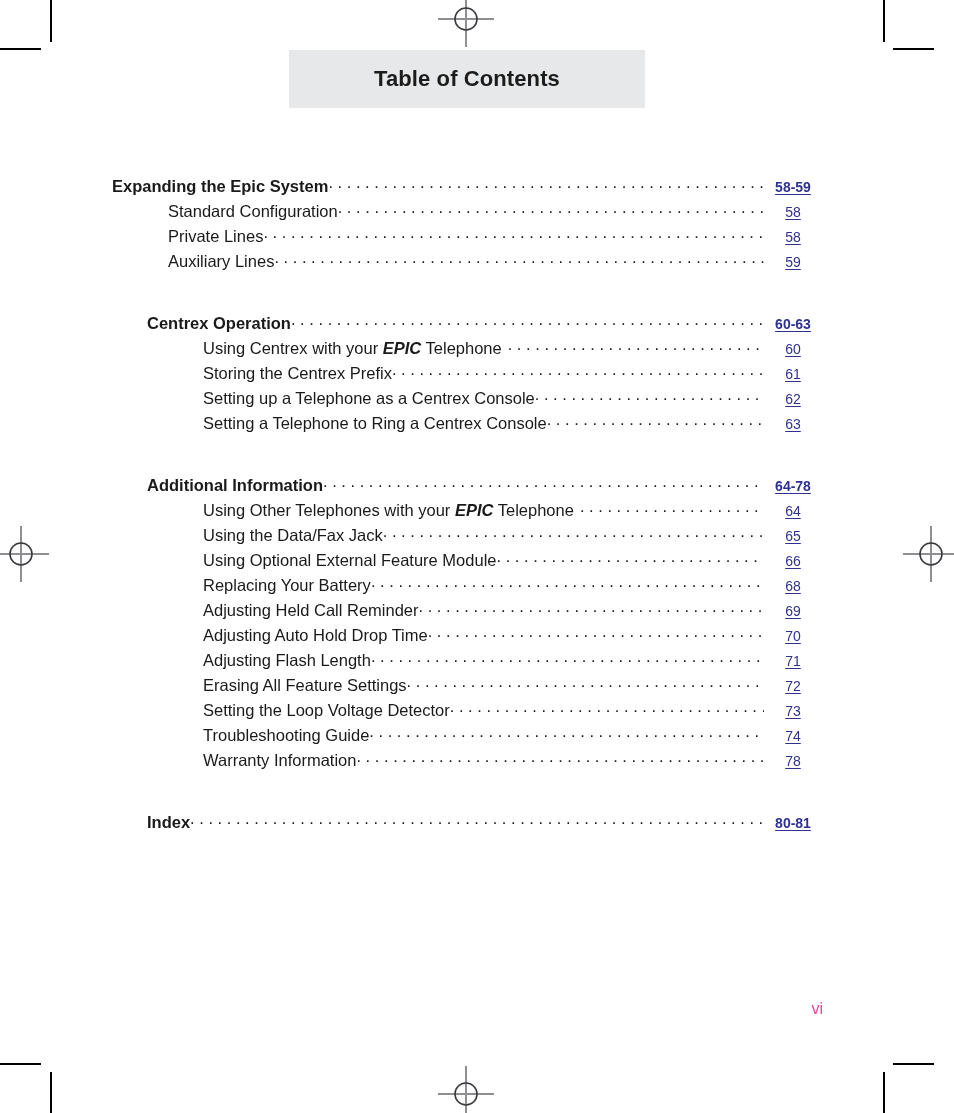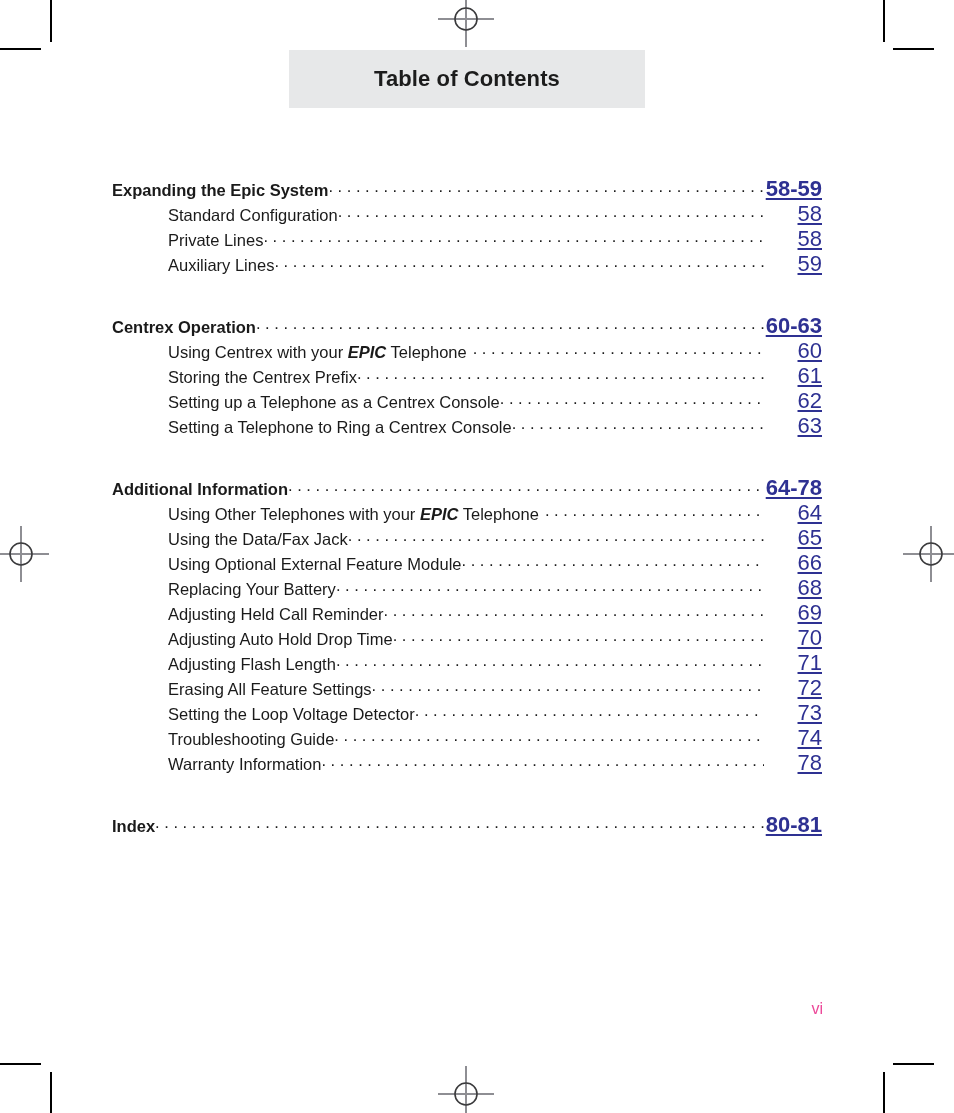--- a/index.html
+++ b/index.html
@@ -69,21 +69,21 @@
   }
 
   
   .toc {
     position: absolute;
     left: 112px;
     top: 176px;
     width: 710px;
   }
   .section { margin-bottom: 0; }
-  .section + .section { margin-top: 37px; }
+  .section + .section { margin-top: 37px; margin-left: 35px; }
 
   .row {
     display: flex;
     align-items: baseline;
     height: 25px;
     white-space: nowrap;
   }
   .row .label {
     flex: 0 0 auto;
     font-size: 16.5px;
@@ -103,22 +103,22 @@
     letter-spacing: 0px;
     position: absolute;
     left: 0;
     right: 0;
     bottom: 0;
     white-space: nowrap;
   }
   .row .page {
     flex: 0 0 auto;
     width: 58px;
-    text-align: right;
-    font-size: 22px;
+    text-align: center;
+    font-size: 14px;
     color: #2e3192;
     text-decoration: underline;
     text-underline-offset: 2px;
     cursor: pointer;
   }
 
   
   .row.head .label { font-weight: bold; }
   .row.head .leader::after { font-weight: normal; }
   .row.head .page { font-weight: bold; }

